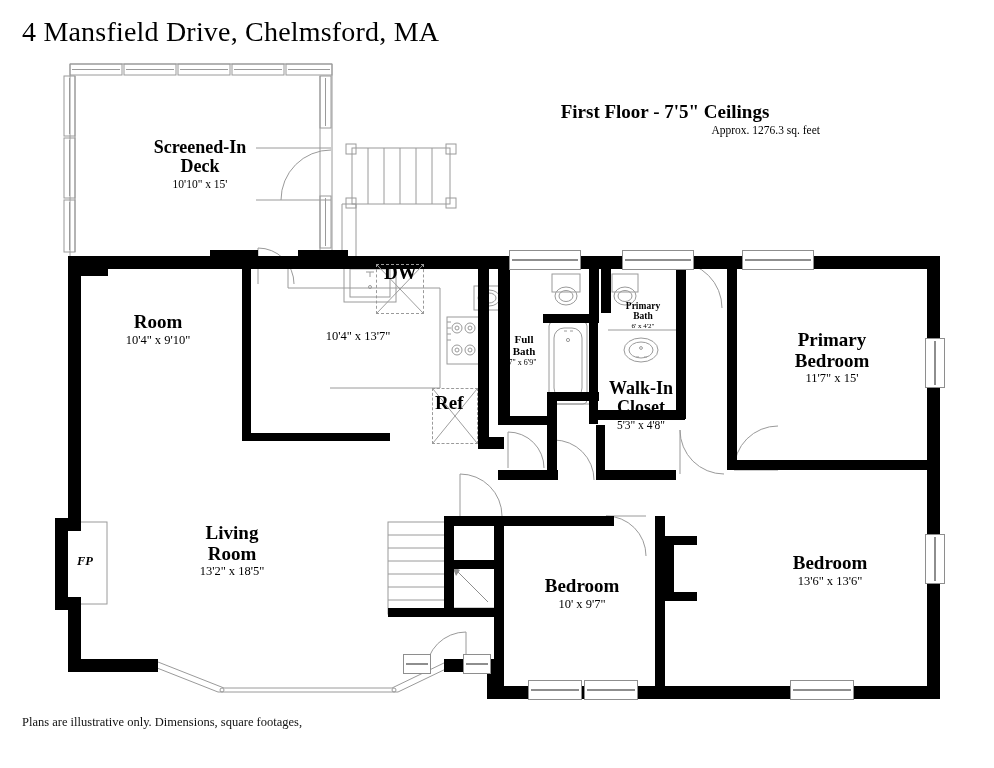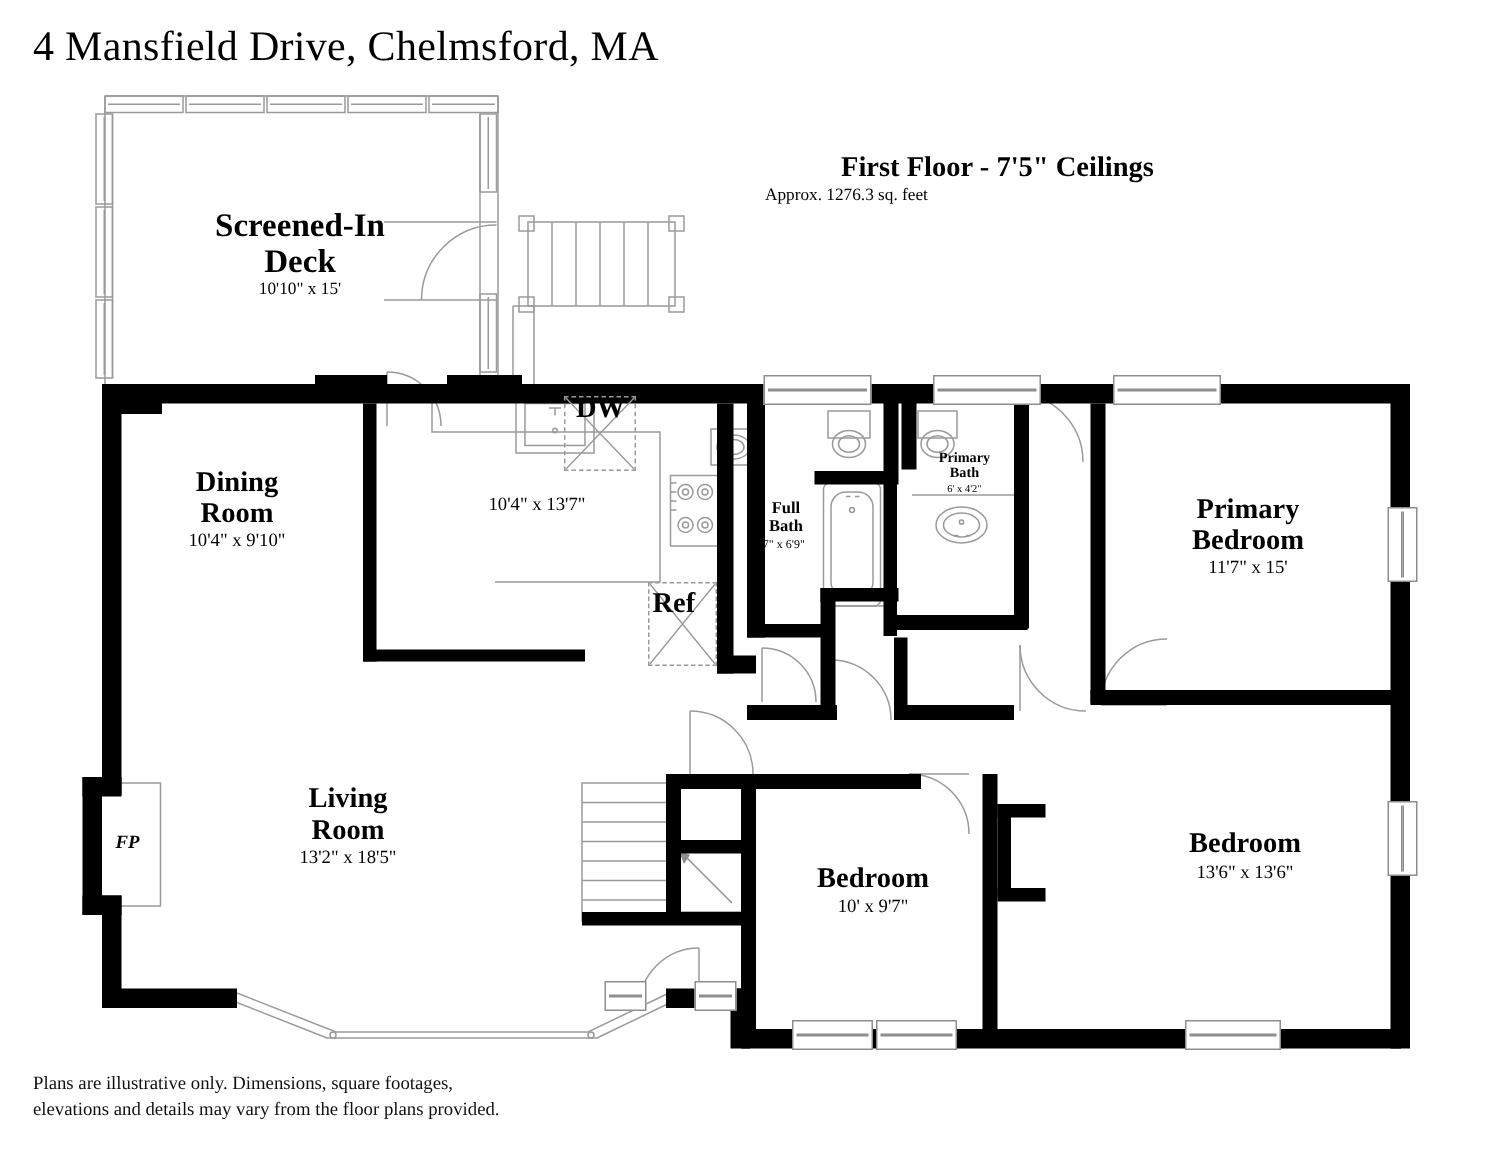--- a/index.html
+++ b/index.html
@@ -32,21 +32,21 @@
     width: 310px;
     text-align: center;
     font-size: 19px;
     font-weight: bold;
     white-space: nowrap;
   }
   .floor-sub {
     position: absolute;
     left: 510px; top: 124px;
     width: 310px;
-    text-align: left;
+    text-align: right;
     font-size: 11.5px;
   }
   .disclaimer {
     position: absolute;
     left: 22px; top: 714px;
     font-size: 12.5px;
     line-height: 1.35;
     color: #111;
   }
   .room {
@@ -60,21 +60,21 @@
     display: block;
   }
   .room .dim {
     display: block;
     font-weight: normal;
     margin-top: 1px;
   }
   
   .r-lg .nm { font-size: 19px; }
   .r-lg .dim { font-size: 12.5px; }
-  .r-md .nm { font-size: 22px; }
+  .r-md .nm { font-size: 18px; }
   .r-md .dim { font-size: 11.5px; }
   .r-sm .nm { font-size: 11px; padding-left: 12px; }
   .r-sm .dim { font-size: 8px; }
   .r-xs .nm { font-size: 9.5px; }
   .r-xs .dim { font-size: 7px; }
   .appl {
     position: absolute;
     font-weight: bold;
     font-size: 19px;
     white-space: nowrap;
@@ -364,41 +364,45 @@
     </svg>
   </div>
 
   <div class="room r-md" style="left:120px; top:138px; width:160px;">
     <span class="nm">Screened-In</span>
     <span class="nm">Deck</span>
     <span class="dim">10'10" x 15'</span>
   </div>
 
   <div class="room r-lg" style="left:80px; top:312px; width:156px;">
-    <span class="nm">Dining</span>
     <span class="nm">Room</span>
     <span class="dim">10'4" x 9'10"</span>
   </div>
 
   <div class="room r-lg" style="left:275px; top:329px; width:166px;">
     <span class="dim">10'4" x 13'7"</span>
   </div>
 
   <div class="room r-sm" style="left:489px; top:334px; width:58px;">
     <span class="nm">Full</span>
     <span class="nm">Bath</span>
     <span class="dim">11'7" x 6'9"</span>
   </div>
 
   <div class="room r-xs" style="left:604px; top:301px; width:78px;">
     <span class="nm">Primary</span>
     <span class="nm">Bath</span>
     <span class="dim">6' x 4'2"</span>
   </div>
 
+  <div class="room r-md" style="left:586px; top:379px; width:110px;">
+    <span class="nm">Walk-In</span>
+    <span class="nm">Closet</span>
+    <span class="dim">5'3" x 4'8"</span>
+  </div>
 
   <div class="room r-lg" style="left:742px; top:330px; width:180px;">
     <span class="nm">Primary</span>
     <span class="nm">Bedroom</span>
     <span class="dim">11'7" x 15'</span>
   </div>
 
   <div class="room r-lg" style="left:155px; top:523px; width:154px;">
     <span class="nm">Living</span>
     <span class="nm">Room</span>
@@ -414,16 +418,15 @@
     <span class="nm">Bedroom</span>
     <span class="dim">13'6" x 13'6"</span>
   </div>
 
   <div class="appl" style="left:384px; top:262px;">DW</div>
   <div class="appl" style="left:435px; top:392px;">Ref</div>
   <div class="fp-lbl" style="left:77px; top:554px;font-style:italic;">FP</div>
 
   <div class="disclaimer">
     <div>Plans are illustrative only. Dimensions, square footages,</div>
-    <div>elevations and details may vary from the floor plans provided.</div>
   </div>
 
 </div>
 
 </body></html>

